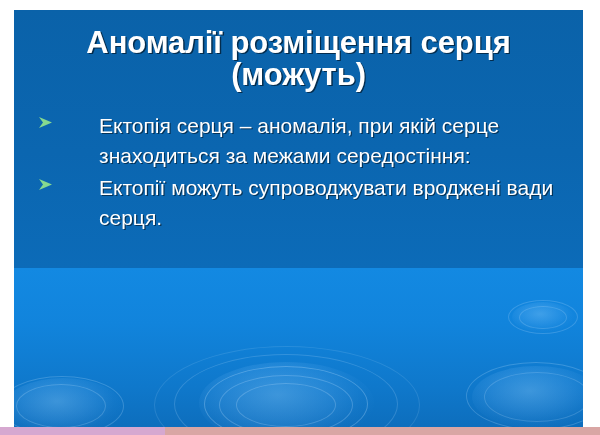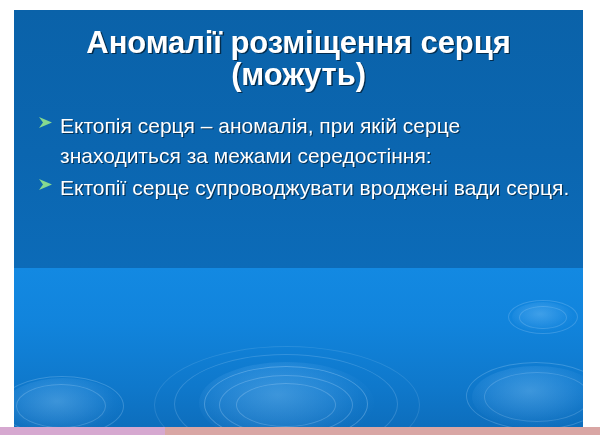--- a/index.html
+++ b/index.html
@@ -110,20 +110,21 @@
   #body-block {
     position: absolute;
     left: 24px;
     top: 101px;
     width: 535px;
   }
   .bullet-row {
     display: flex;
     align-items: flex-start;
     margin-bottom: 2px;
+    gap: 39px;
   }
   .bullet-marker {
     flex: 0 0 auto;
     width: 22px;
     margin-top: 5px;
     color: #86d98f;
     font-size: 15px;
     line-height: 1;
     text-shadow: 0.8px 0.8px 0.5px rgba(0,0,0,0.35);
   }
@@ -181,21 +182,21 @@
         <span class="bullet-text">Ектопія серця – аномалія, при якій серце знаходиться за межами середостіння:</span>
       </div>
 
 
       <div class="bullet-row">
         <span class="bullet-marker">
           <svg width="15" height="13" viewBox="0 0 15 13" aria-hidden="true">
             <path d="M1 1 L14 6.5 L1 12 L5 6.5 Z" fill="#86d98f"></path>
           </svg>
         </span>
-        <span class="bullet-text">Ектопії серце супроводжувати вроджені вади серця.</span>
+        <span class="bullet-text">Ектопії можуть супроводжувати вроджені вади серця.</span>
       </div>
 
     </div>
   </div>
 
   <div class="footer-strip">
     <div class="footer-left"></div>
     <div class="footer-right"></div>
   </div>
 

